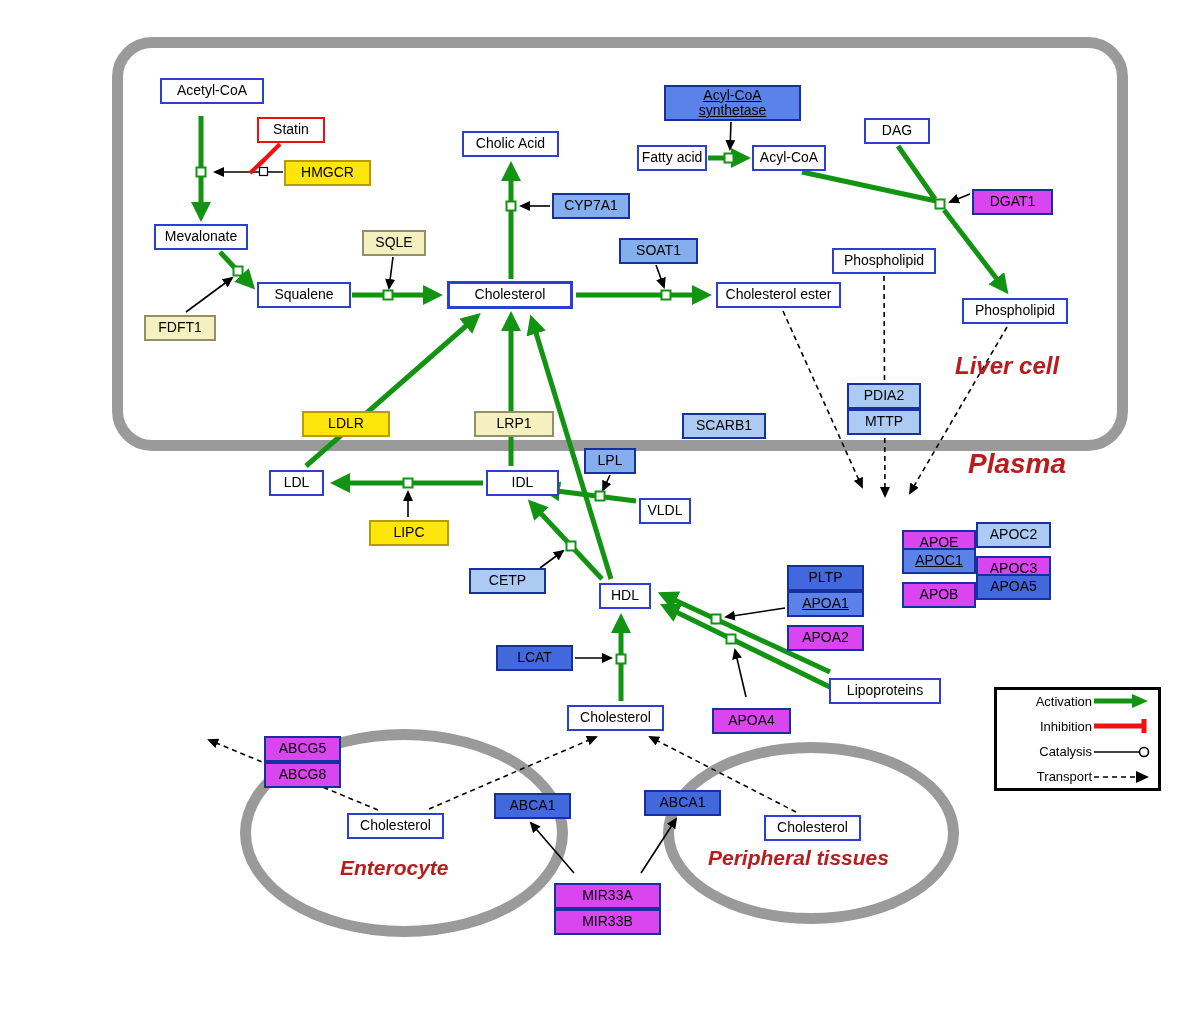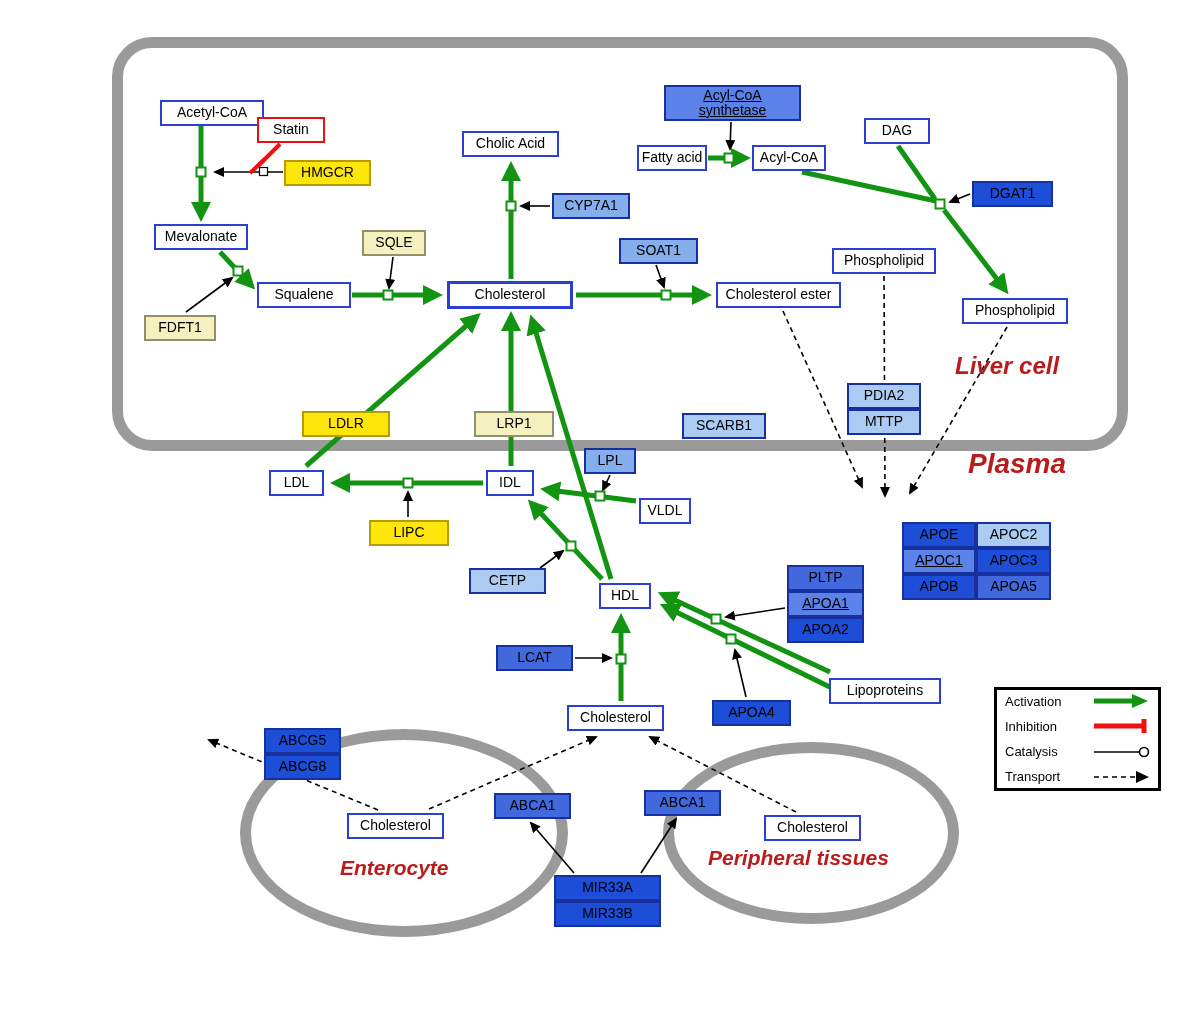--- a/index.html
+++ b/index.html
@@ -16,26 +16,26 @@
         font-size:14px;color:#000;background:#fff;z-index:3;line-height:1.1;}
   .met{background:#fff;border-color:#2b3fd4;}
   .met-strong{background:#fff;border-color:#2b3fd4;border-width:3px;height:28px;}
   .statin{background:#fff;border-color:#e81111;border-width:2.5px;}
   .gy{background:#ffe60a;border-color:#b89b00;}
   .gp{background:#f4f0c0;border-color:#90906a;}
   .gl{background:#85aeec;}
   .gll{background:#abcbf2;}
   .gm{background:#5b82e8;text-decoration:underline;}
   .gm2{background:#4169dd;}
-  .gd{background:#1d4ed8;}
+  .gd{background:#d946ef;margin-top:8px;}
   .tall{height:36px;padding:1px 4px;}
   .seclabel{position:absolute;font-weight:bold;color:#b91c1c;z-index:3;font-style:italic;}
   #legend{position:absolute;left:994px;top:687px;width:167px;height:104px;border:3px solid #000;
           background:#fff;z-index:4;box-sizing:border-box;padding:0 8px;display:flex;
-          flex-direction:column;justify-content:space-between;}
+          flex-direction:column;justify-content:space-between;align-items:flex-end;}
   .legrow{display:flex;align-items:center;justify-content:space-between;height:22px;}
   .legrow span{font-size:13px;color:#000;}
 </style>
 </head>
 <body>
 
 <div id="canvas">
 
   <div class="membrane" id="liver-membrane"></div>
   <div class="membrane" id="enterocyte-membrane"></div>
@@ -115,34 +115,34 @@
       <rect x="403.5" y="478.5" width="9" height="9"></rect>
       <rect x="595.5" y="491.5" width="9" height="9"></rect>
       <rect x="566.5" y="541.5" width="9" height="9"></rect>
       <rect x="711.5" y="614.5" width="9" height="9"></rect>
       <rect x="726.5" y="634.5" width="9" height="9"></rect>
       <rect x="616.5" y="654.5" width="9" height="9"></rect>
       <rect x="259.5" y="167.5" width="8" height="8" stroke="#000" stroke-width="1.2"></rect>
     </g>
   </svg>
 
-  <div class="node met" style="left:160px;top:100px;width:104px">Acetyl-CoA</div>
+  <div class="node met" style="left:160px;top:78px;width:104px">Acetyl-CoA</div>
   <div class="node statin" style="left:257px;top:117px;width:68px">Statin</div>
   <div class="node met" style="left:154px;top:224px;width:94px">Mevalonate</div>
   <div class="node met" style="left:257px;top:282px;width:94px">Squalene</div>
   <div class="node met" style="left:462px;top:131px;width:97px">Cholic Acid</div>
   <div class="node met-strong" style="left:447px;top:281px;width:126px">Cholesterol</div>
   <div class="node met" style="left:716px;top:282px;width:125px">Cholesterol ester</div>
   <div class="node met" style="left:637px;top:145px;width:70px">Fatty acid</div>
   <div class="node met" style="left:752px;top:145px;width:74px">Acyl-CoA</div>
   <div class="node met" style="left:864px;top:118px;width:66px">DAG</div>
   <div class="node met" style="left:832px;top:248px;width:104px">Phospholipid</div>
   <div class="node met" style="left:962px;top:298px;width:106px">Phospholipid</div>
   <div class="node met" style="left:269px;top:470px;width:55px">LDL</div>
-  <div class="node met" style="left:486px;top:470px;width:48px">IDL</div>
+  <div class="node met" style="left:486px;top:470px;width:73px">IDL</div>
   <div class="node met" style="left:639px;top:498px;width:52px">VLDL</div>
   <div class="node met" style="left:599px;top:583px;width:52px">HDL</div>
   <div class="node met" style="left:829px;top:678px;width:112px">Lipoproteins</div>
   <div class="node met" style="left:567px;top:705px;width:97px">Cholesterol</div>
   <div class="node met" style="left:347px;top:813px;width:97px">Cholesterol</div>
   <div class="node met" style="left:764px;top:815px;width:97px">Cholesterol</div>
 
   <div class="node gy" style="left:284px;top:160px;width:87px">HMGCR</div>
   <div class="node gy" style="left:302px;top:411px;width:88px">LDLR</div>
   <div class="node gy" style="left:369px;top:520px;width:80px">LIPC</div>

